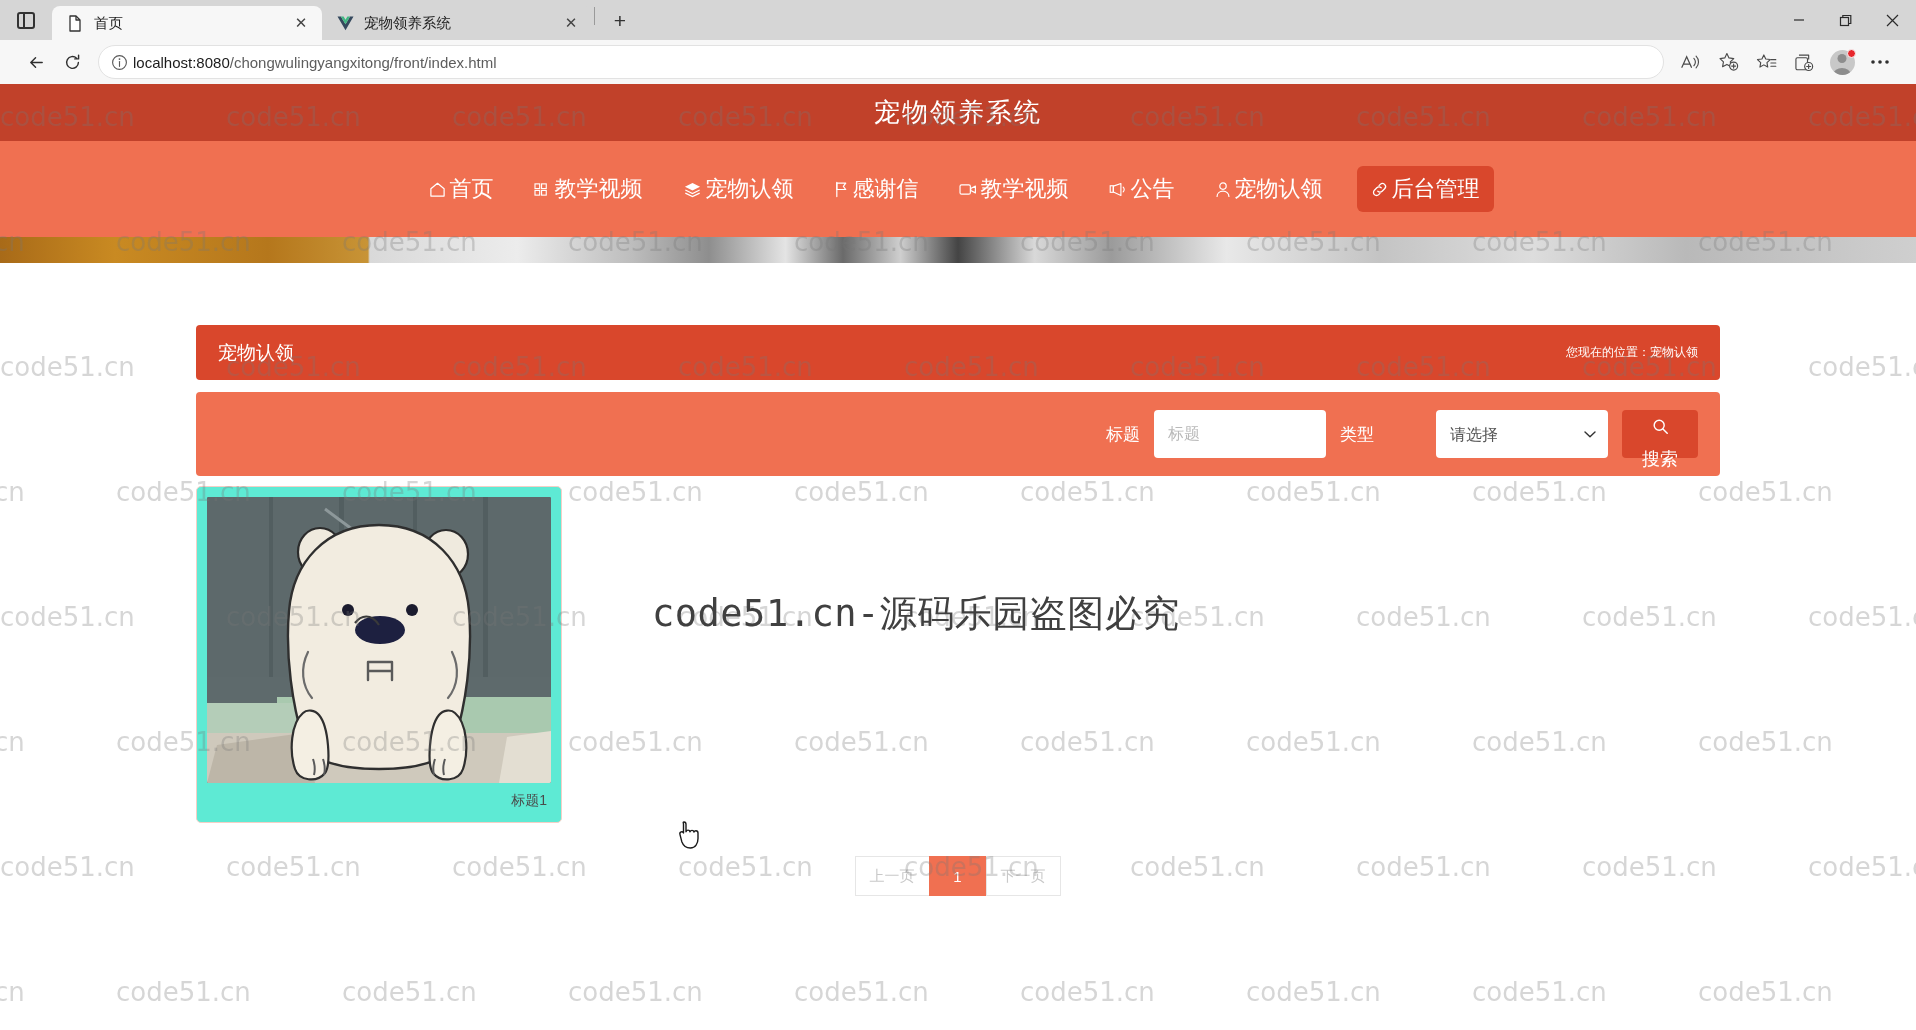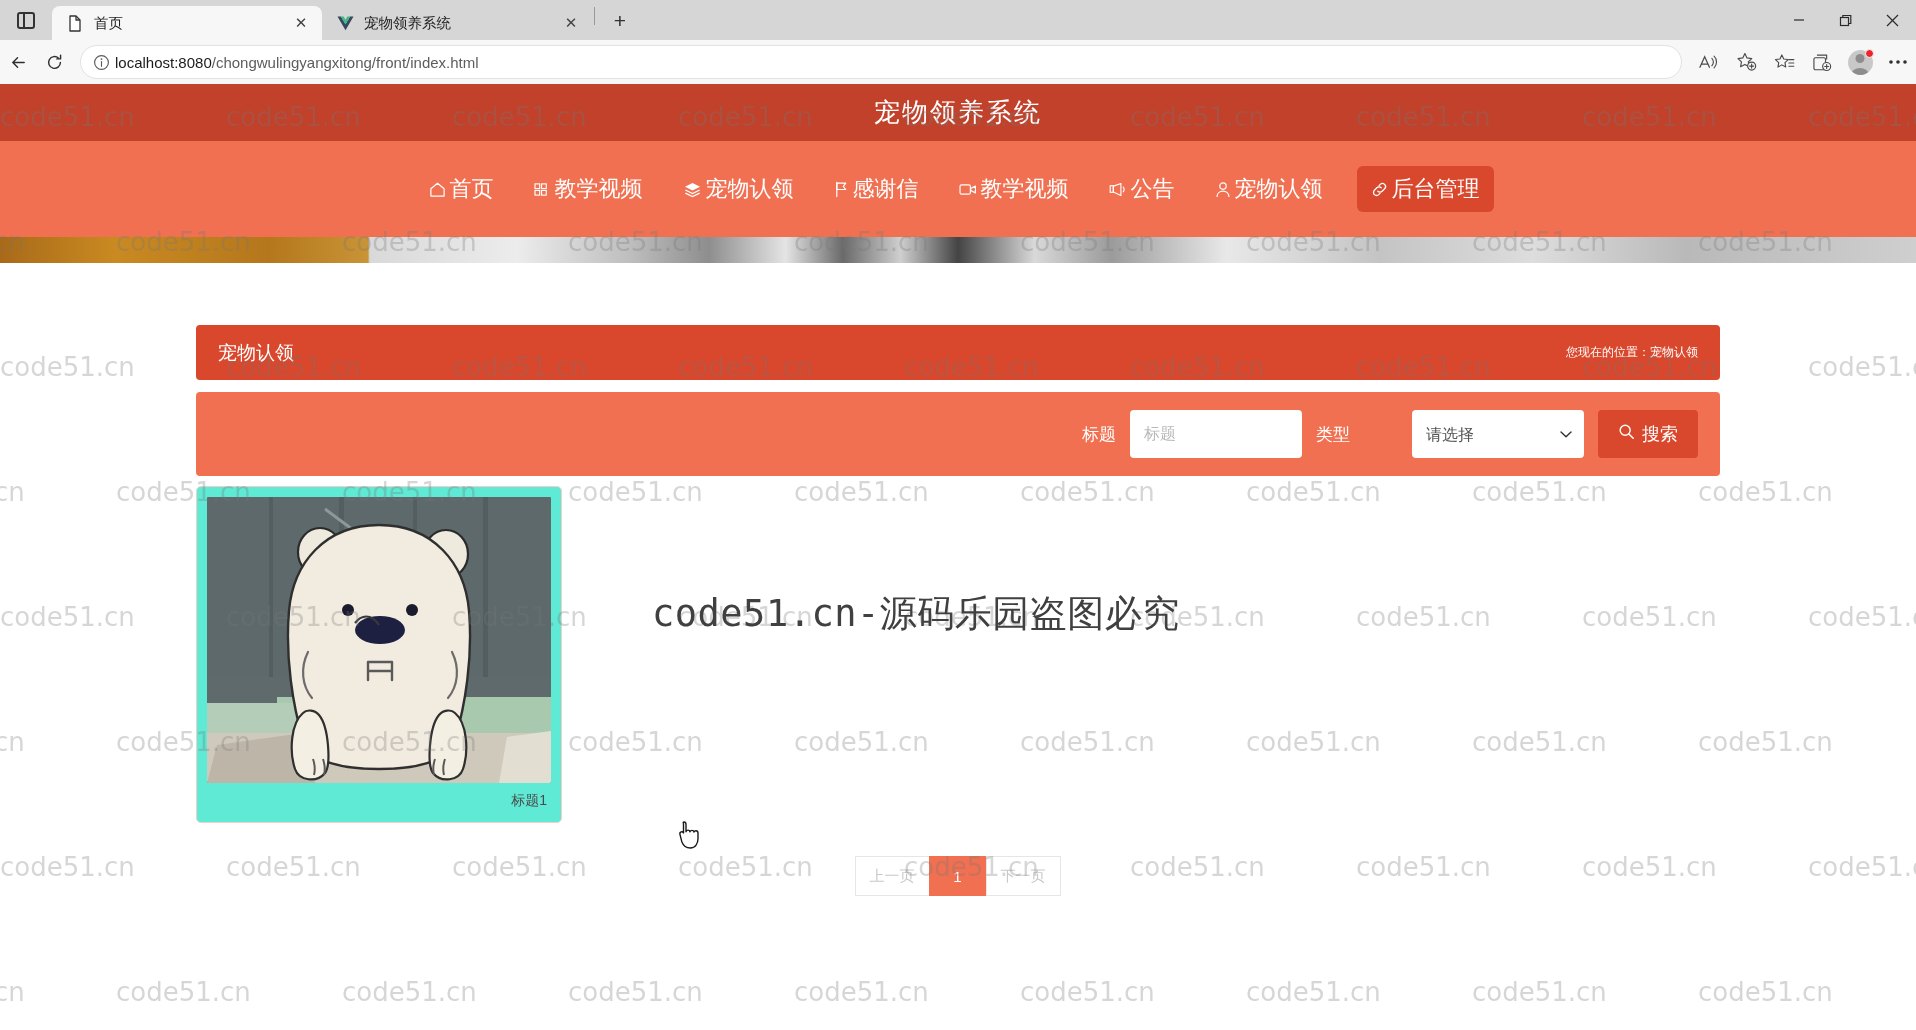--- a/index.html
+++ b/index.html
@@ -62,21 +62,21 @@
   }
   .wc {
     width: 47px; height: 40px;
     display: flex; align-items: center; justify-content: center;
     color: #2b2b2b;
   }
   .wc svg { display: block; }
 
   .toolbar {
     height: 44px; background: #f7f7f7;
-    display: flex; align-items: center; padding: 0 0;
+    display: flex; align-items: center; padding: 0 18px;
   }
   .tb-btn {
     width: 36px; height: 36px; border-radius: 6px;
     display: flex; align-items: center; justify-content: center;
     color: #2f2f2f; flex: 0 0 36px;
   }
   .omnibox {
     flex: 1; height: 34px; background: #ffffff; border-radius: 17px;
     display: flex; align-items: center; padding: 0 8px 0 6px;
     margin: 0 8px; border: 1px solid #e2e2e2;
@@ -182,22 +182,22 @@
     position: relative;
     margin-left: 48px;
   }
   .select-wrap { position: relative; display: inline-block; }
   .select-caret {
     position: absolute; right: 12px; top: 50%; transform: translateY(-50%);
     pointer-events: none; color: #333; font-size: 13px;
   }
   .sf-btn {
     height: 48px; background: #d9472c; border: none; border-radius: 4px;
-    color: #fff; font-size: 18px; padding: 0 20px; display: flex;
-    align-items: center; gap: 7px; font-family: "Liberation Sans", sans-serif;
+    color: #fff; font-size: 18px; padding: 8px 20px; display: flex;
+    align-items: center; gap: 7px; font-family: "Liberation Sans", sans-serif; flex-direction: column;
   }
 
   .cards { width: 1524px; margin: 10px auto 0; display: flex; flex-wrap: wrap; gap: 20px; }
   .card {
     width: 366px; background: #5eead4; border: 1px solid #f5cfc6;
     border-radius: 5px; padding: 10px; position: relative;
   }
   .card-img {
     width: 100%; height: 286px; border-radius: 2px; overflow: hidden;
     position: relative; background: #5e6a6b;

